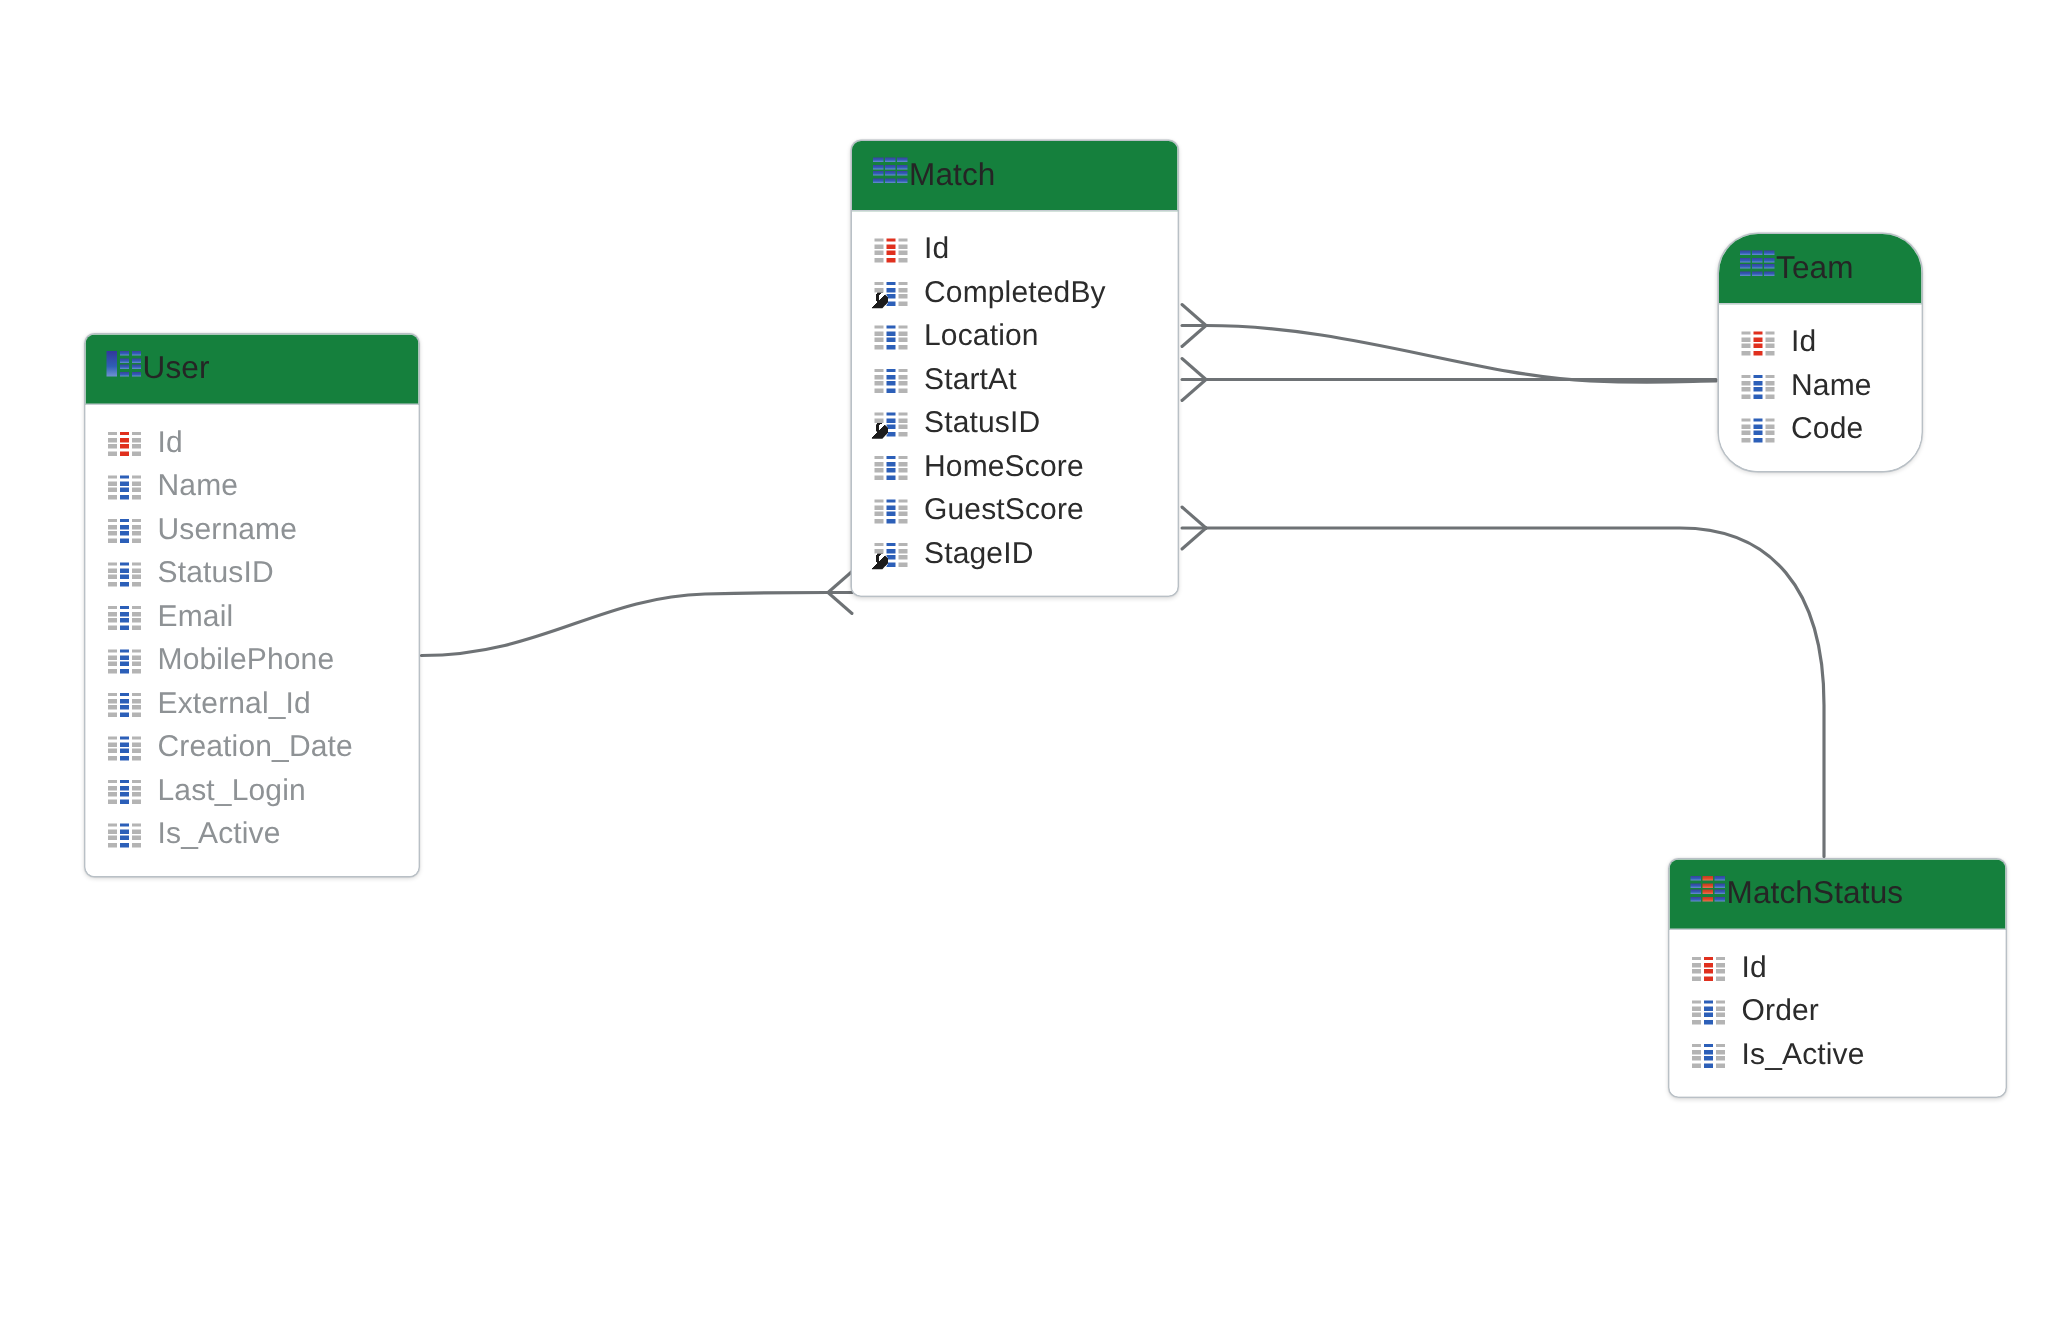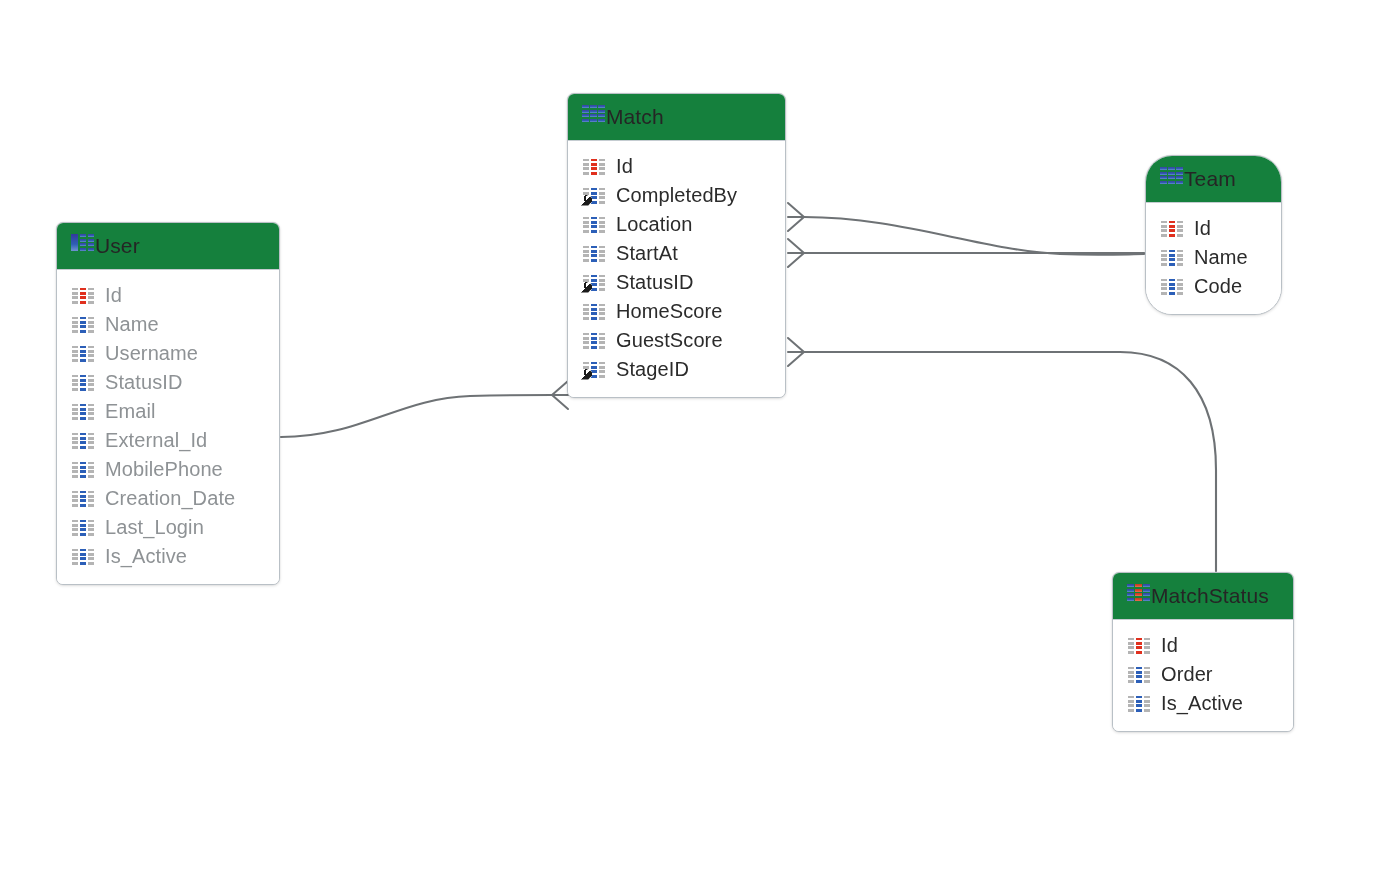--- a/index.html
+++ b/index.html
@@ -252,38 +252,38 @@
               <i></i>
               <i class="mid"></i>
               <i></i>
               <i></i>
               <i class="mid"></i>
               <i></i>
               <i></i>
               <i class="mid"></i>
               <i></i>
             </span>
+            <span class="field-label">MobilePhone</span>
+          </div>
+          <div class="field">
+            <span class="col-icon">
+              <i></i>
+              <i class="mid"></i>
+              <i></i>
+              <i></i>
+              <i class="mid"></i>
+              <i></i>
+              <i></i>
+              <i class="mid"></i>
+              <i></i>
+              <i></i>
+              <i class="mid"></i>
+              <i></i>
+            </span>
             <span class="field-label">External_Id</span>
-          </div>
-          <div class="field">
-            <span class="col-icon">
-              <i></i>
-              <i class="mid"></i>
-              <i></i>
-              <i></i>
-              <i class="mid"></i>
-              <i></i>
-              <i></i>
-              <i class="mid"></i>
-              <i></i>
-              <i></i>
-              <i class="mid"></i>
-              <i></i>
-            </span>
-            <span class="field-label">MobilePhone</span>
           </div>
           <div class="field">
             <span class="col-icon">
               <i></i>
               <i class="mid"></i>
               <i></i>
               <i></i>
               <i class="mid"></i>
               <i></i>
               <i></i>
@@ -553,21 +553,21 @@
               <i class="mid"></i>
               <i></i>
               <i></i>
               <i class="mid"></i>
               <i></i>
             </span>
             <span class="field-label">Code</span>
           </div>
         </div>
       </div>
-      <div class="entity" style="left: 1112px; top: 572px; width: 182px;">
+      <div class="entity" style="left: 1112px; top: 572px; width: 226px;">
         <div class="entity-header">
           <span class="tbl-icon">
             <i></i>
             <i class="red"></i>
             <i></i>
             <i></i>
             <i class="red"></i>
             <i></i>
             <i></i>
             <i class="red"></i>

